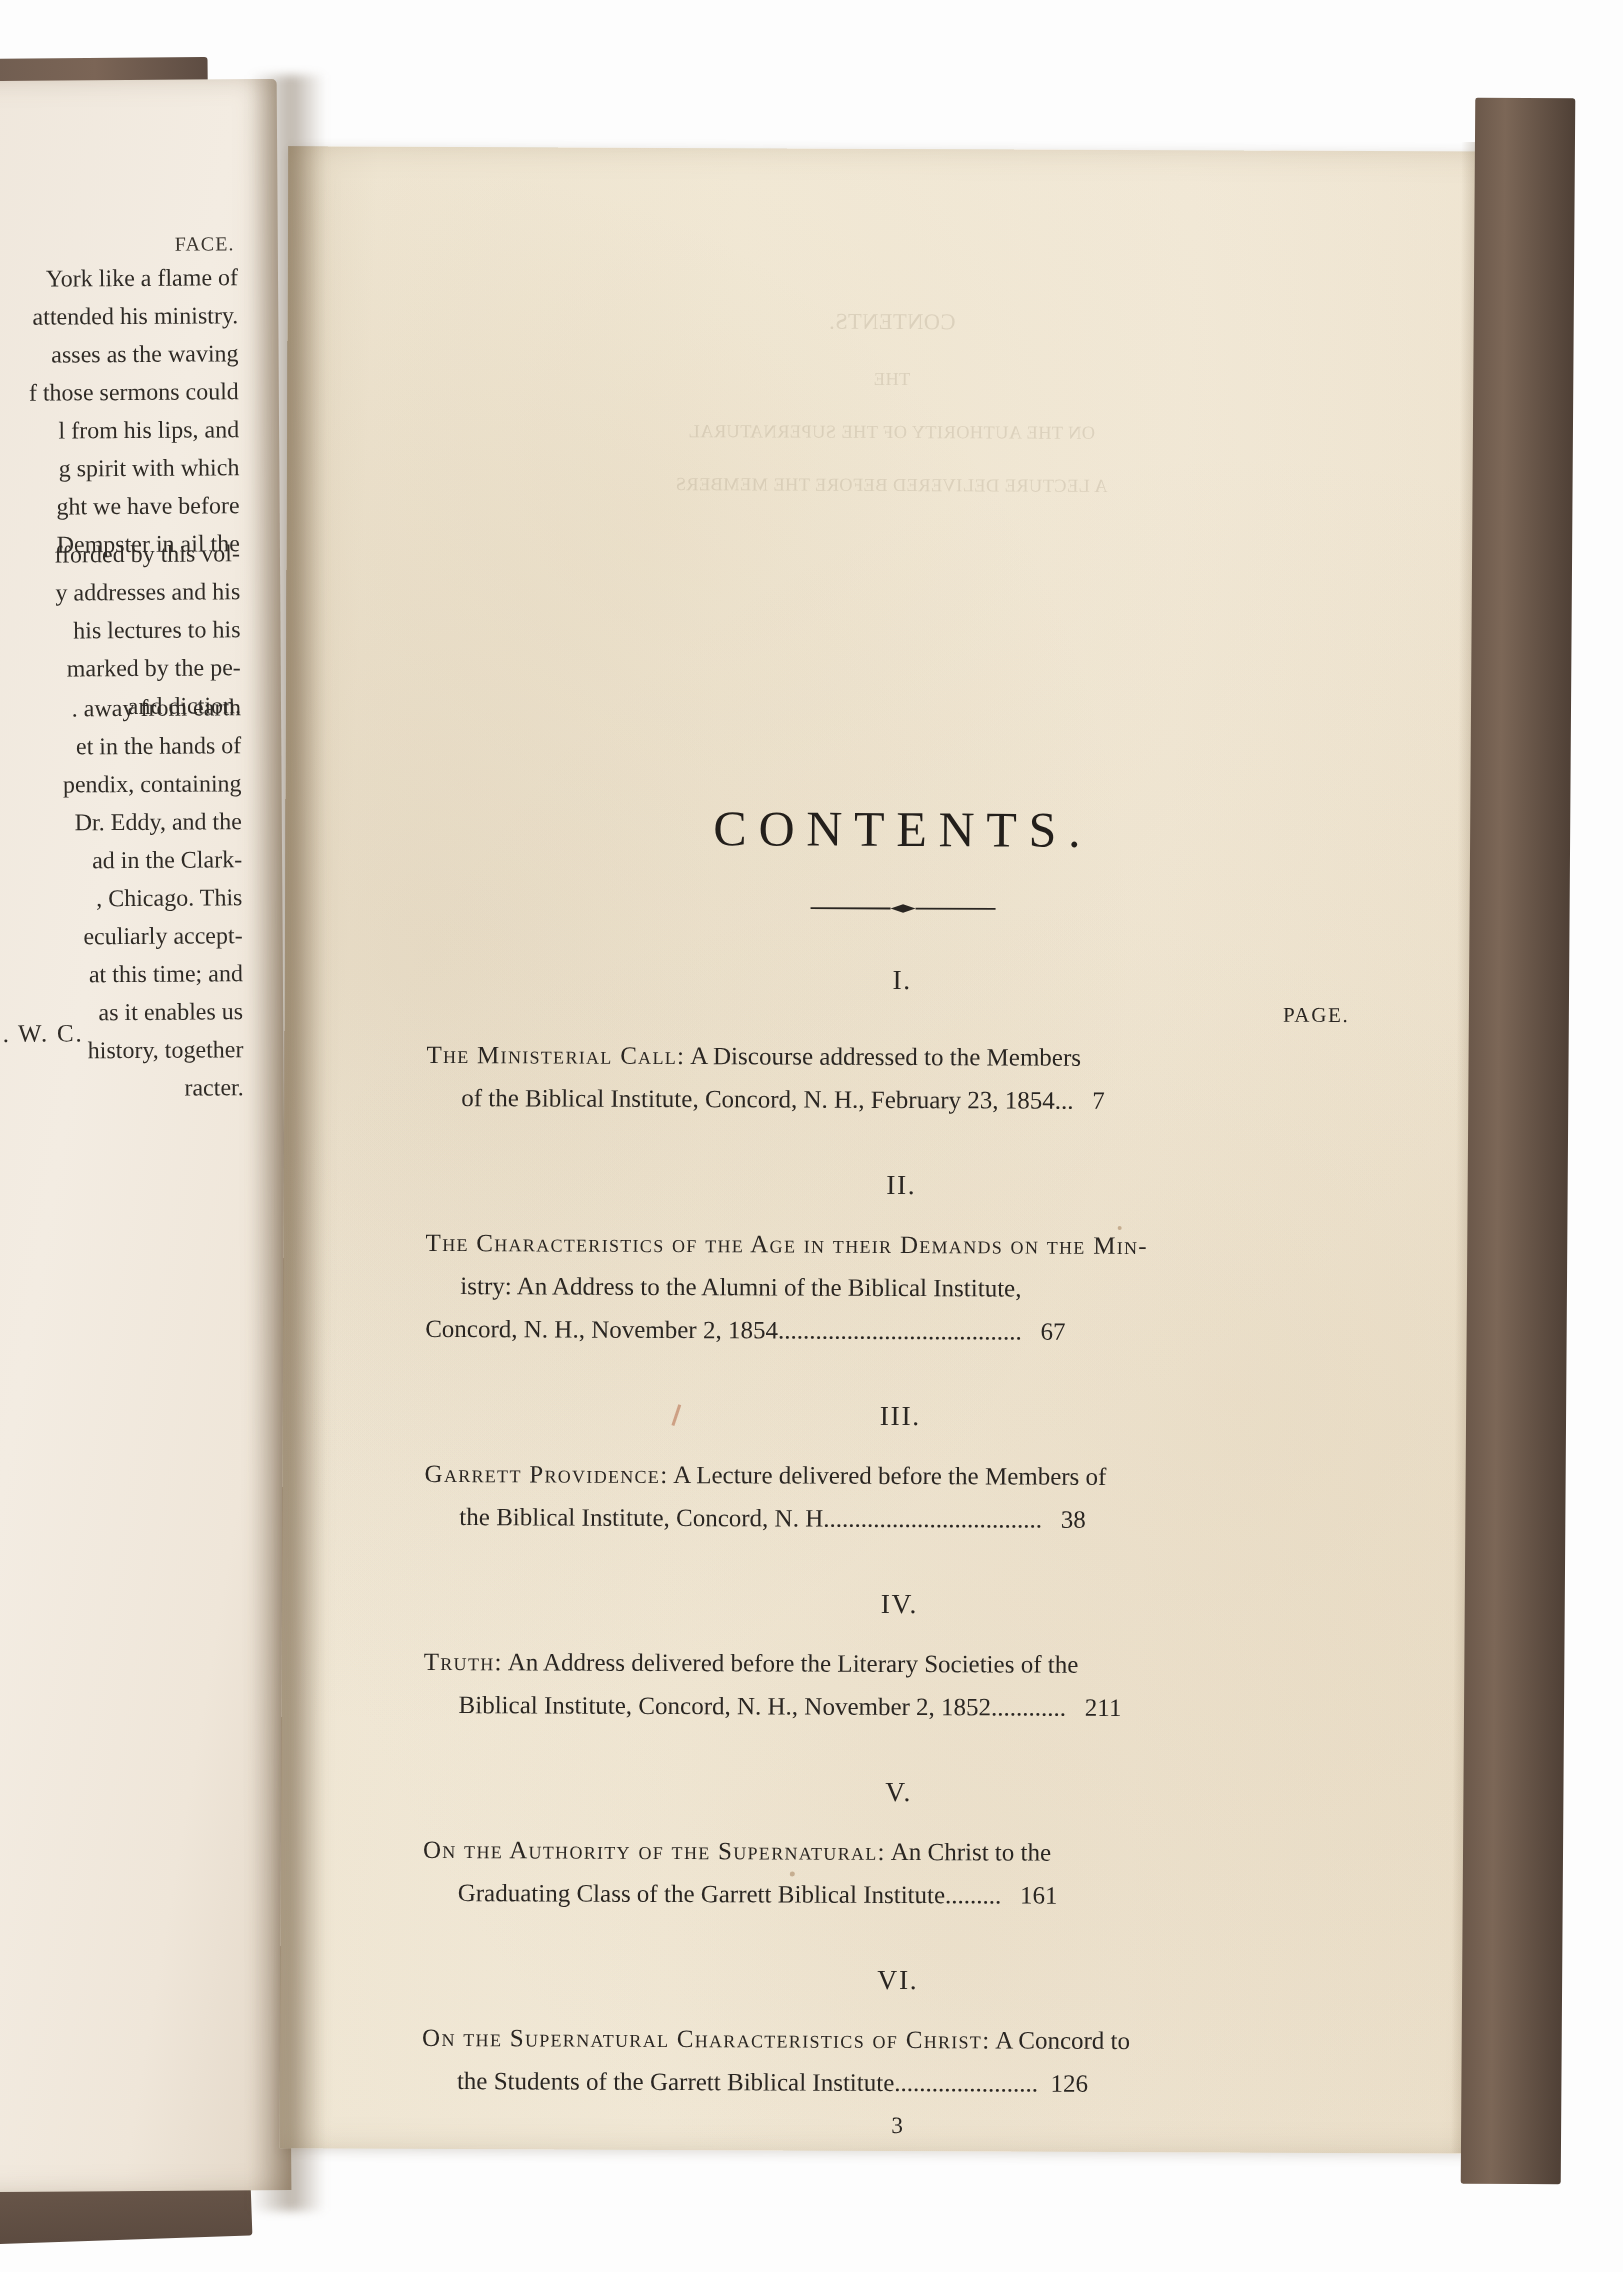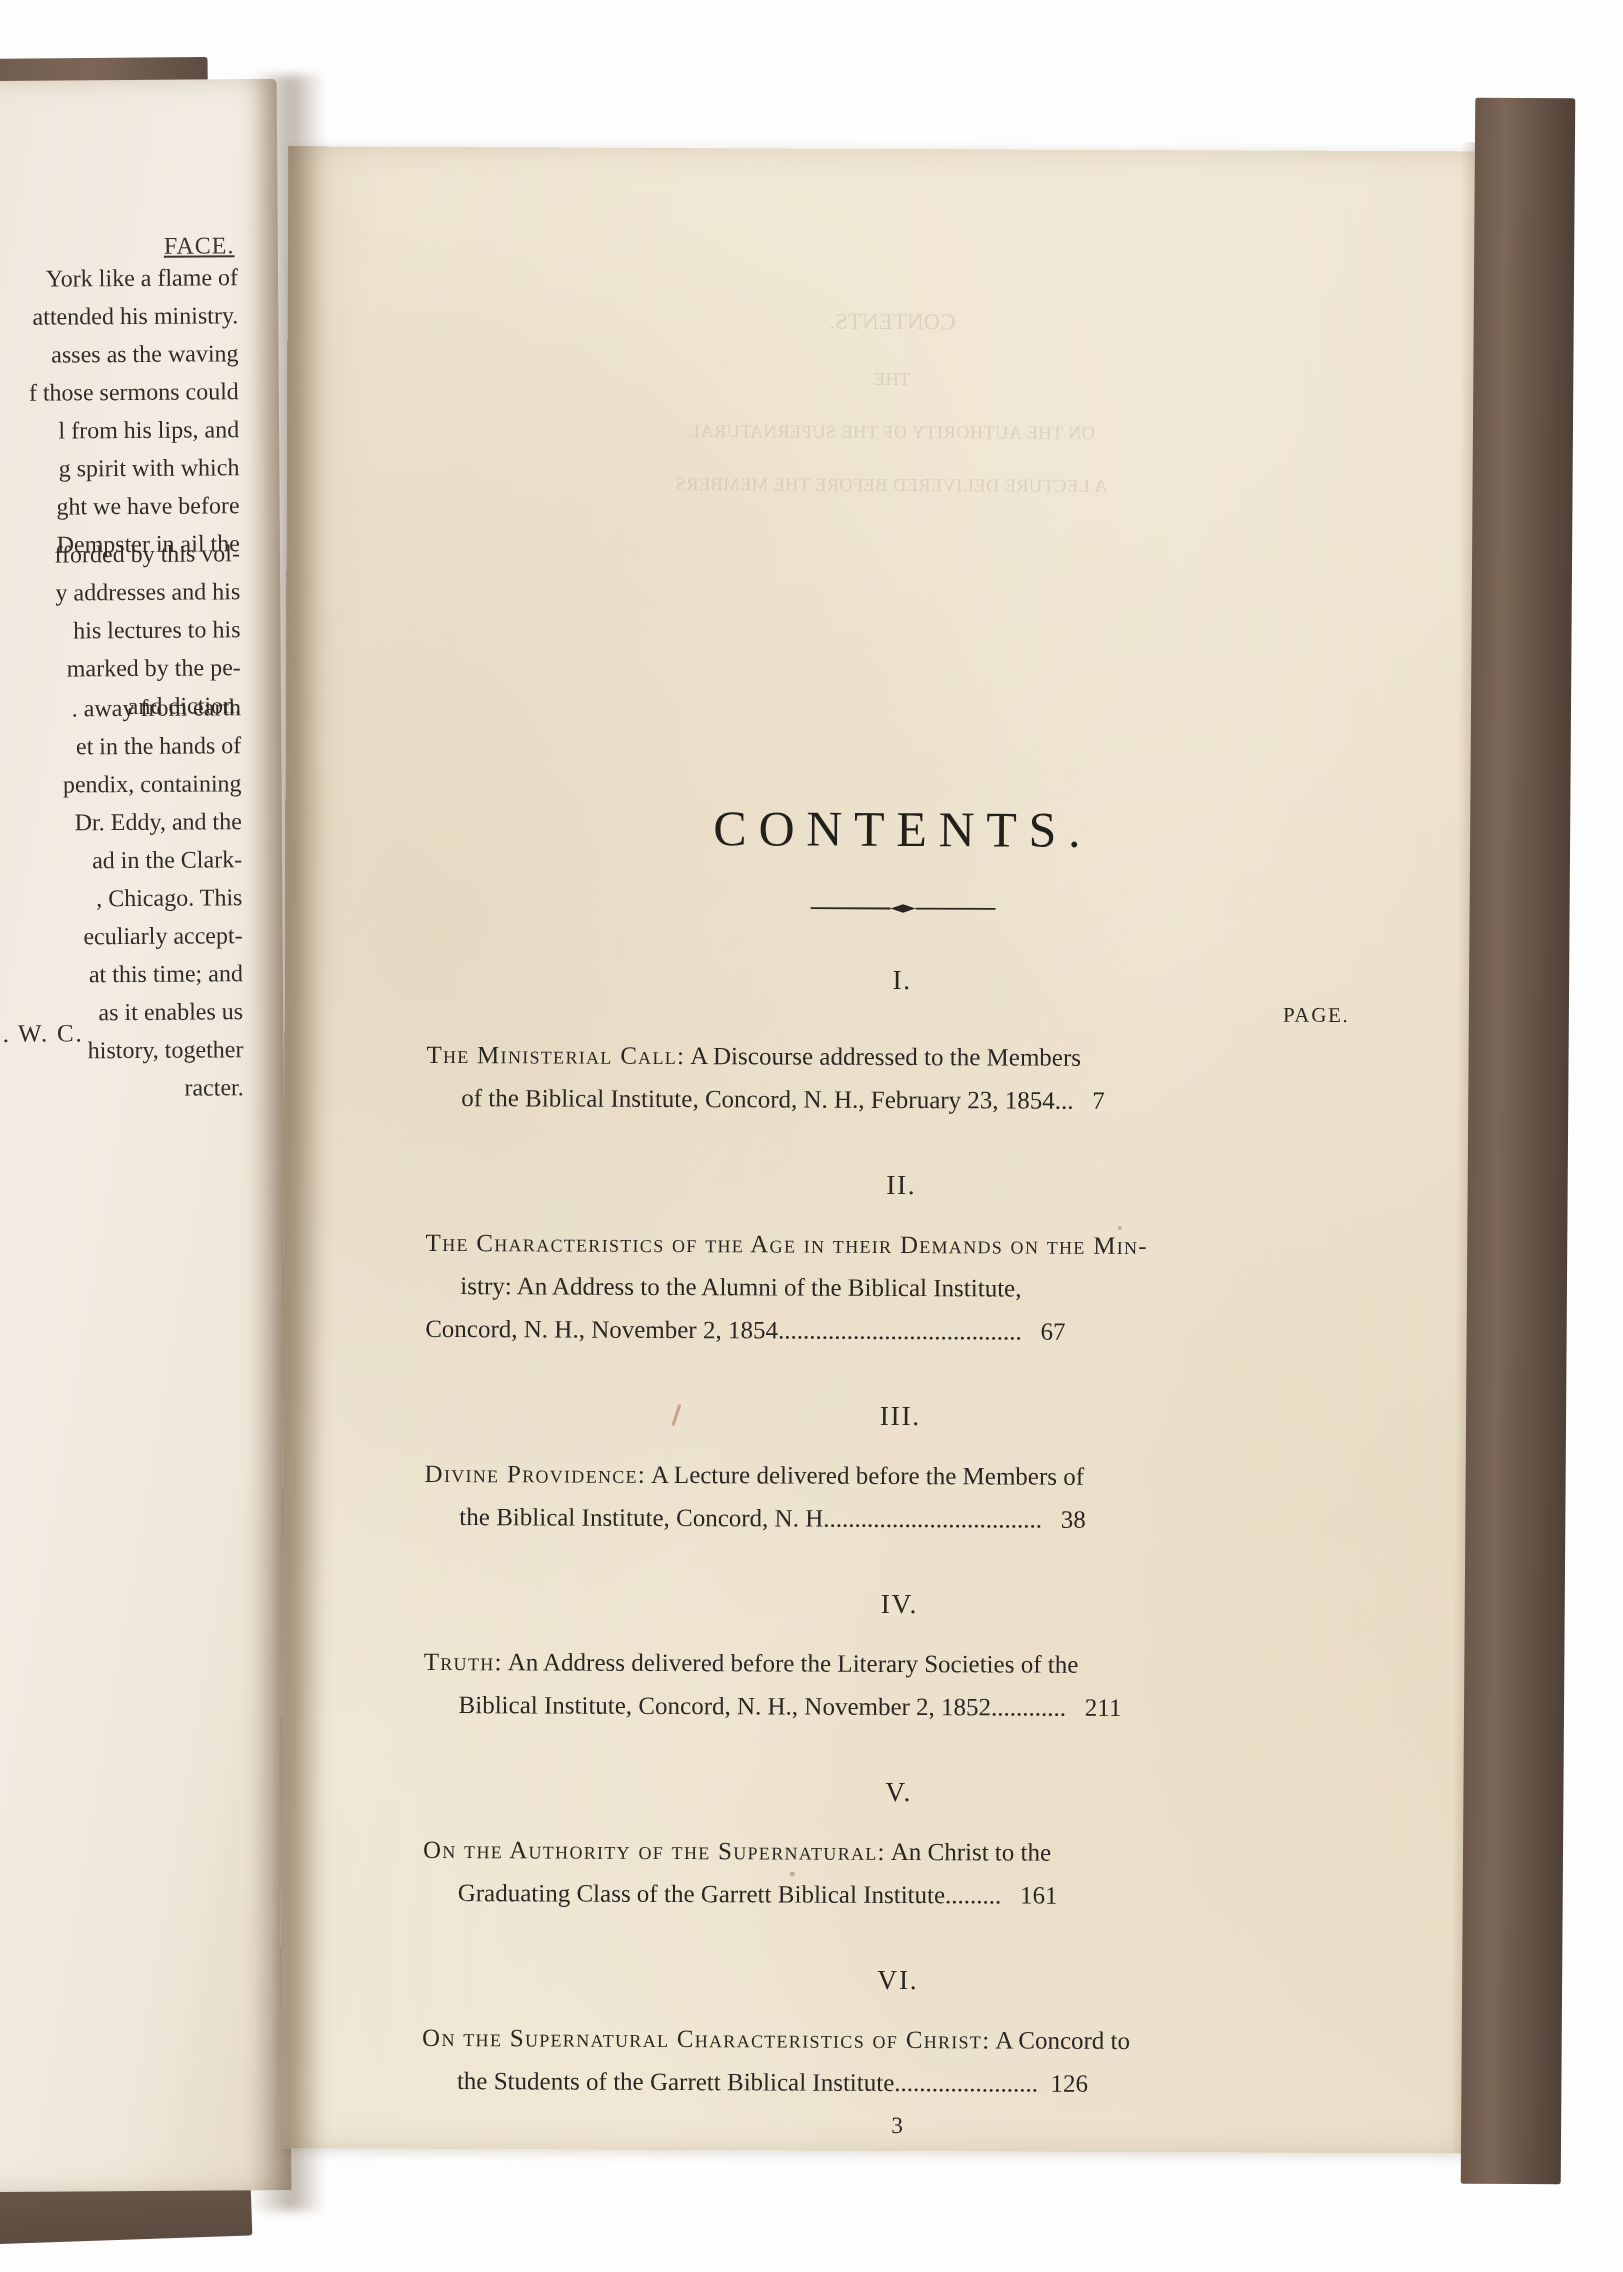--- a/index.html
+++ b/index.html
@@ -60,24 +60,23 @@
     top: 0;
     width: 284px;
     height: 100%;
     color: #2d2a26;
   }
   .lt-header {
     position: absolute;
     right: 18.4px;
     top: 153px;
     font-variant: small-caps;
-    font-size: 24px;
+    font-size: 20px;
     letter-spacing: 1px;
     color: #3a352e;
-    text-decoration: underline;
   }
   .lt-block {
     position: absolute;
     right: 15px;
     width: 275px;
     text-align: right;
     font-size: 24px;
     line-height: 38px;
     color: #2f2b26;
   }
@@ -328,21 +327,21 @@
         <span class="ln indent">istry: An Address to the Alumni of the Biblical Institute,</span>
         <span class="ln">
           <span>Concord, N. H., November 2, 1854.......................................</span>
           &nbsp;&nbsp;<span>67</span>
         </span>
       </div>
 
       <div class="sect-num">III.</div>
       <div class="entry">
         <span class="ln">
-          <span class="sc">Divine Providence:</span><span> A Lecture delivered before the Members of</span>
+          <span class="sc">Garrett Providence:</span><span> A Lecture delivered before the Members of</span>
         </span>
         <span class="ln indent">
           <span>the Biblical Institute, Concord, N. H...................................</span>
           &nbsp;&nbsp;<span>38</span>
         </span>
       </div>
 
       <div class="sect-num">IV.</div>
       <div class="entry">
         <span class="ln">

